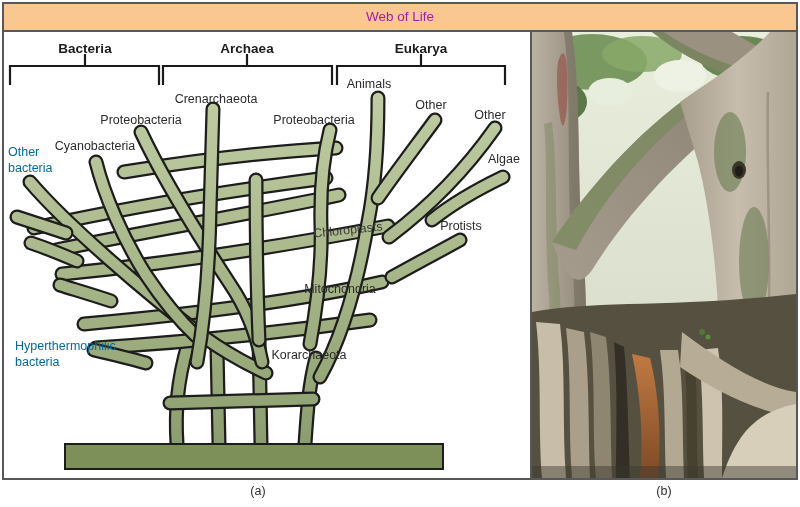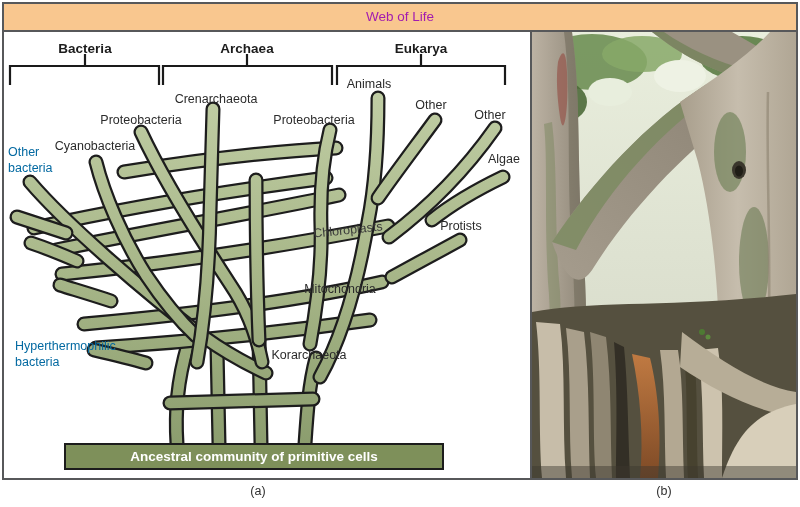--- a/index.html
+++ b/index.html
@@ -123,21 +123,20 @@
         <span class="lbl" style="left:486px;top:76px">Other</span>
         <span class="lbl" style="left:500px;top:120px">Algae</span>
         <span class="lbl" style="left:457px;top:187px">Protists</span>
         <span class="lbl on-branch" style="left:344px;top:191px;transform:translateX(-50%) rotate(-6deg)">Chloroplasts</span>
         <span class="lbl" style="left:336px;top:250px">Mitochondria</span>
         <span class="lbl" style="left:305px;top:316px">Korarchaeota</span>
         <div class="lbl-left" style="left:11px;top:306px">
           <div>Hyperthermophilic</div>
           <div>bacteria</div>
         </div>
-        <span class="ancestral-text">Ancestral community of primitive cells</span>
       </div>
 
       <div class="panel-right">
         <svg width="264" height="446" viewBox="0 0 264 446" aria-label="tree photo">
           <defs>
             <linearGradient id="skyG" x1="0" y1="0" x2="0" y2="1">
               <stop offset="0" stop-color="#e9eedd"></stop>
                 <stop offset="1" stop-color="#d3d6c5"></stop>
             </linearGradient>
             <linearGradient id="barkL" x1="0" y1="0" x2="1" y2="0">

